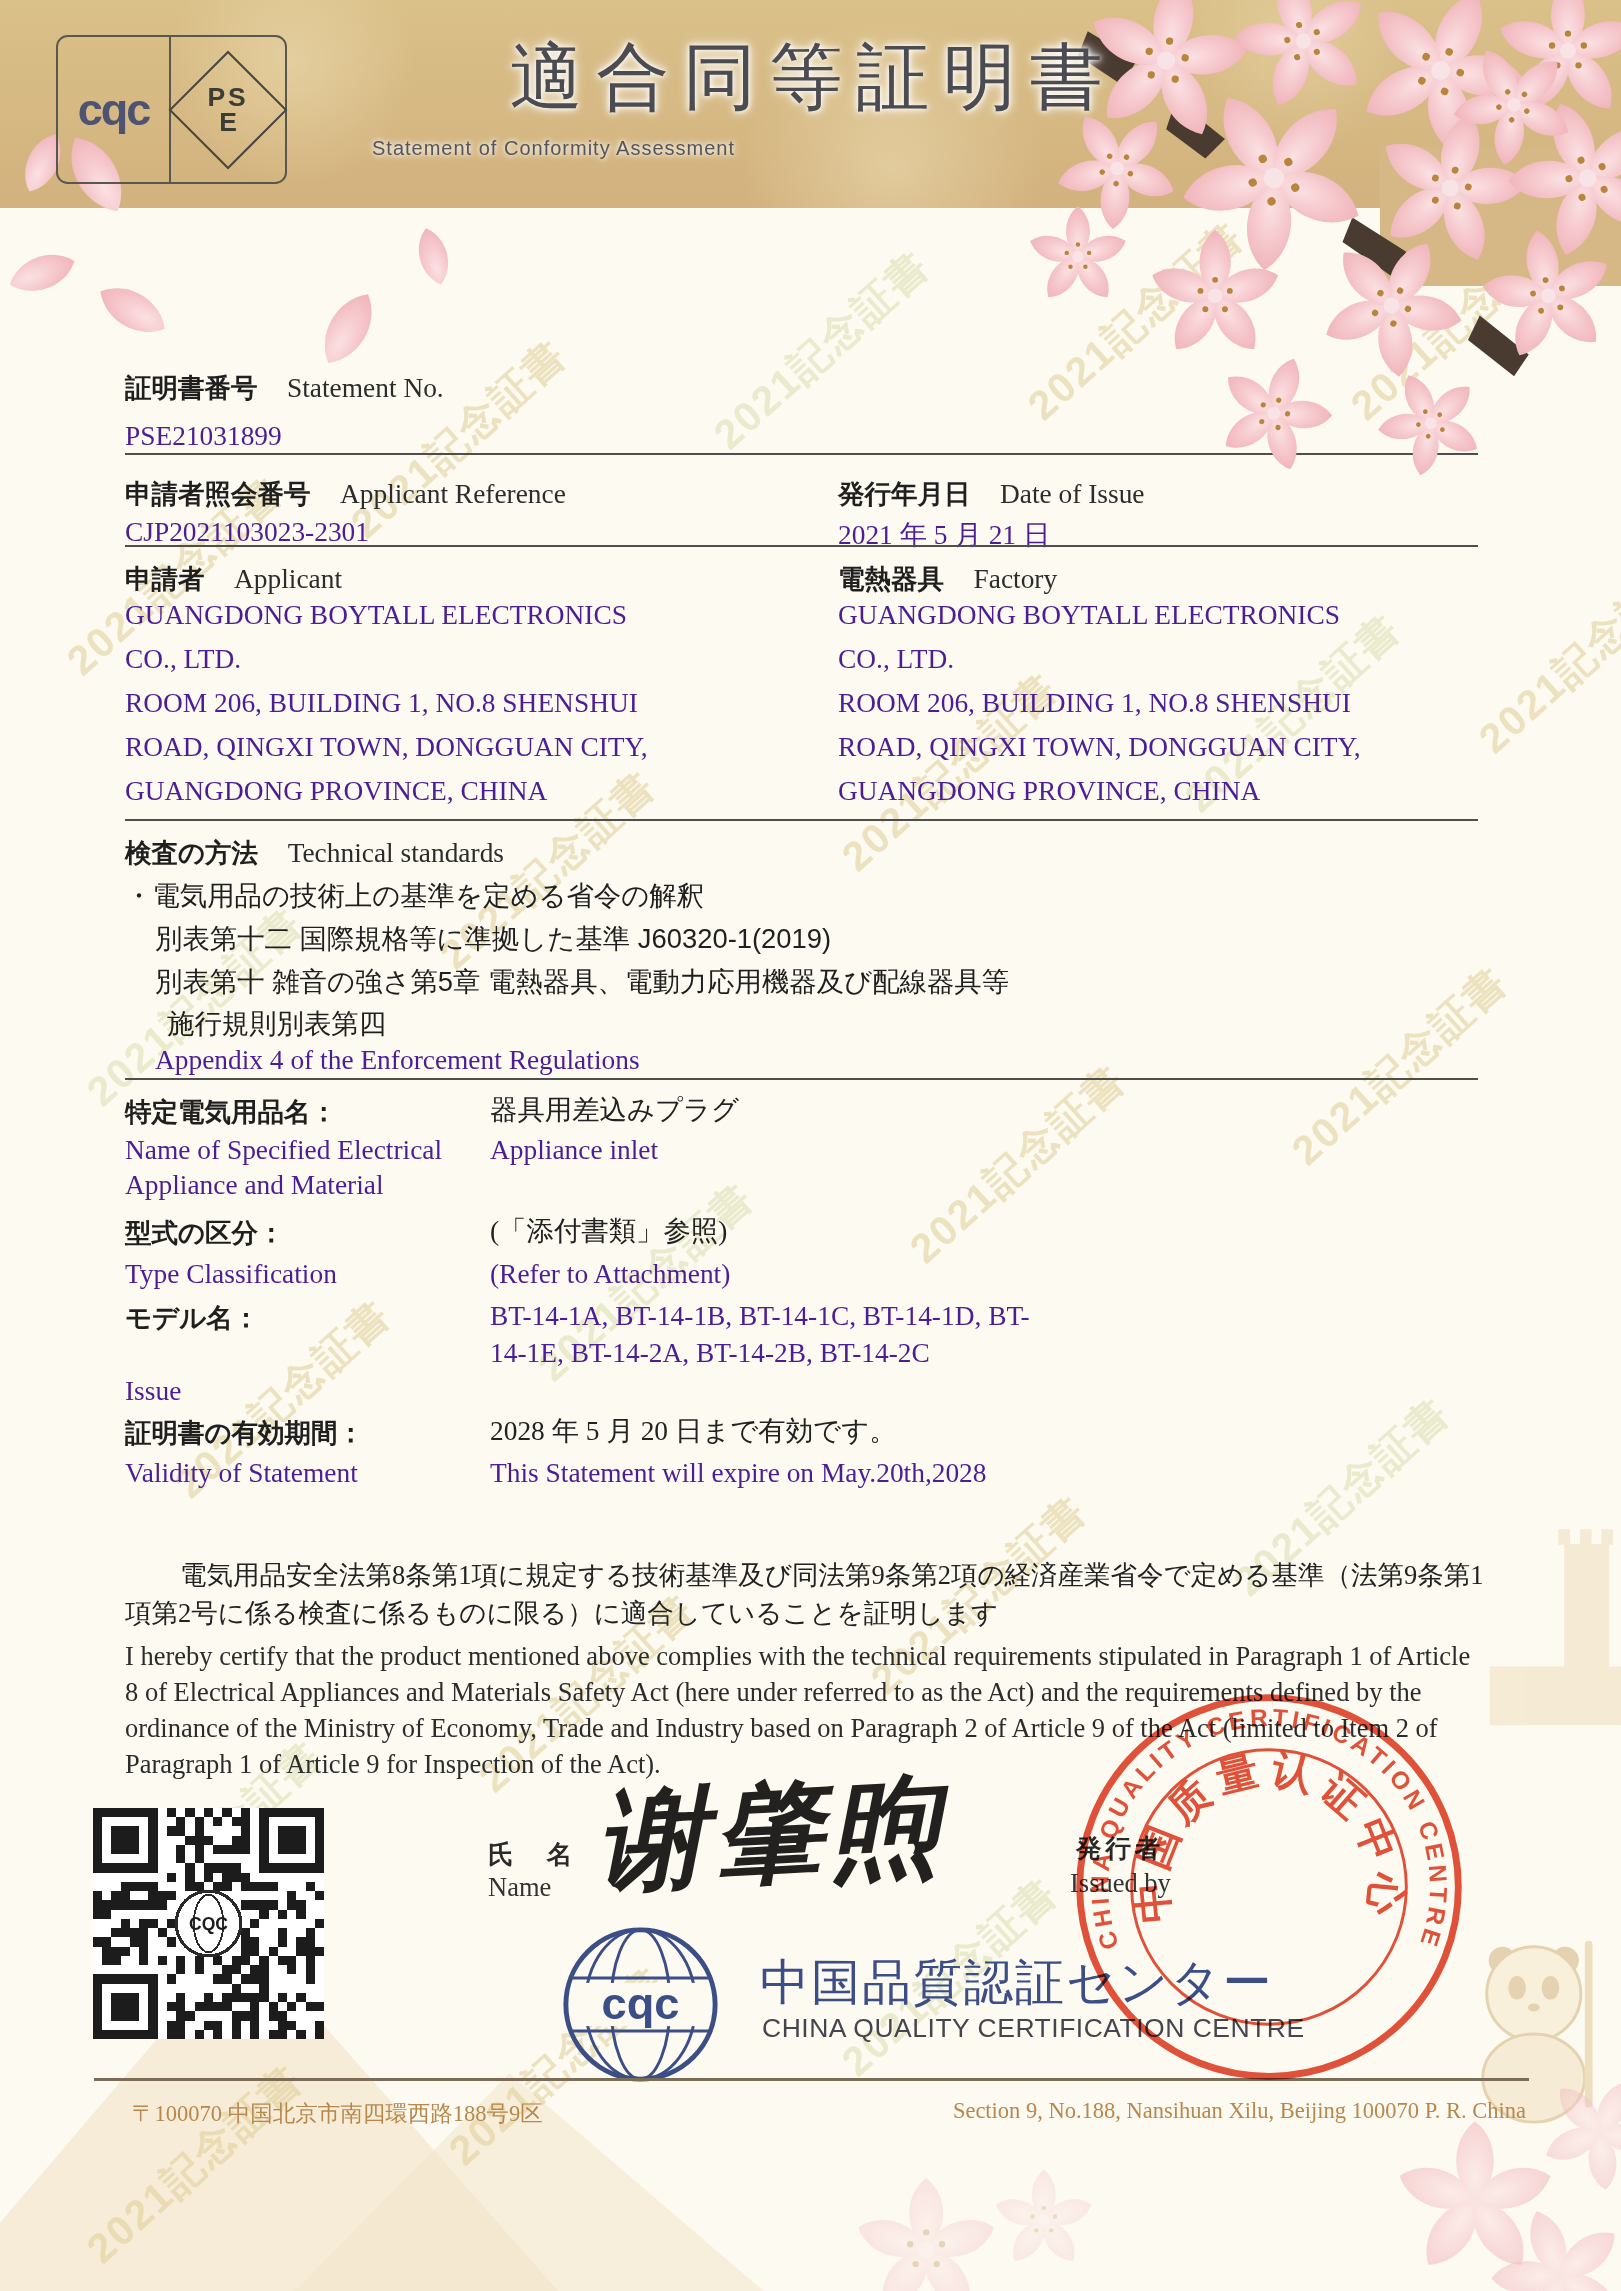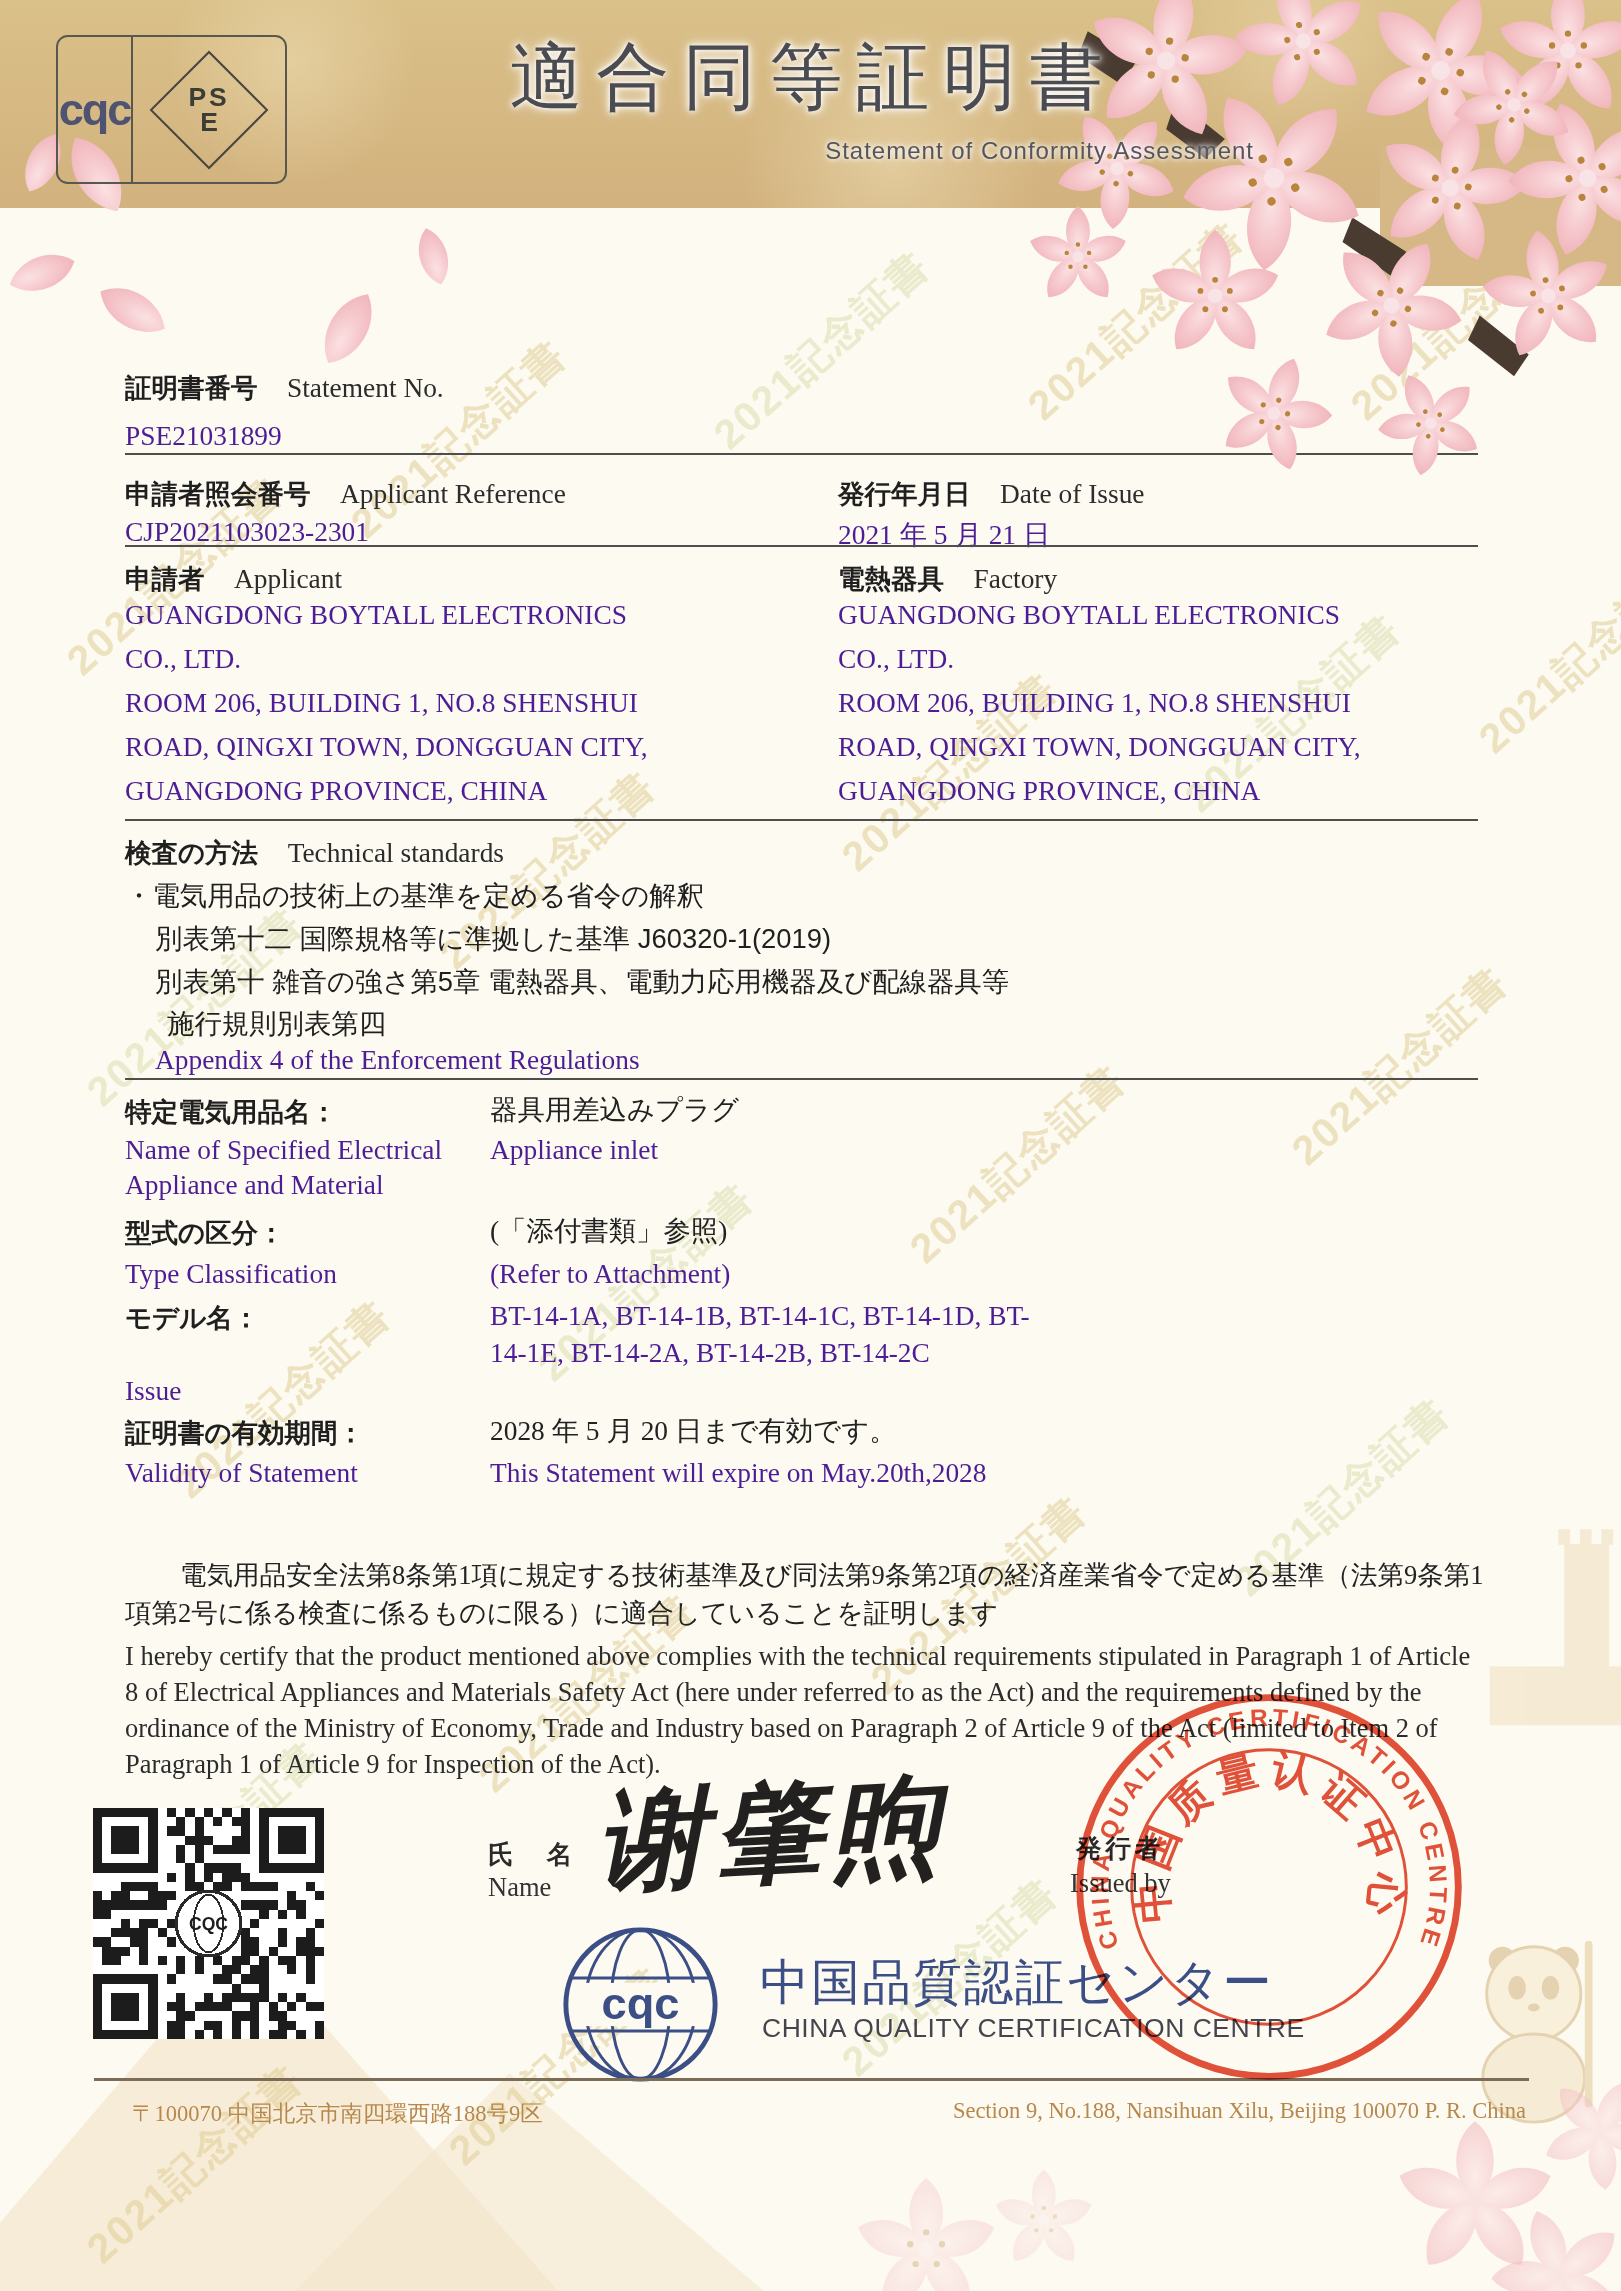--- a/index.html
+++ b/index.html
@@ -13,30 +13,30 @@
     background:
       radial-gradient(circle 176px at 18% 30%, rgba(238,221,178,.55), rgba(238,221,178,0) 70%),
       radial-gradient(circle 216px at 55% 80%, rgba(240,225,185,.5), rgba(240,225,185,0) 70%),
       radial-gradient(circle 157px at 80% 20%, rgba(236,219,175,.45), rgba(236,219,175,0) 70%),
       linear-gradient(180deg,#dac089,#d2b27e);}
   .goldpatch{position:absolute;left:1380px;top:147px;width:241px;height:139px;background:#d6b886;z-index:2;}
   .logo-box{position:absolute;left:56px;top:35px;width:227px;height:145px;border:2.9px solid #59584f;
     border-radius:11.8px;display:flex;z-index:5;}
   .logo-cqc{flex:1;display:flex;align-items:center;justify-content:center;
     font:bold 45px "Liberation Sans",sans-serif;color:#4d5370;letter-spacing:-2px;}
-  .logo-pse{width:114px;border-left:2.9px solid #59584f;position:relative;padding-left:38px;}
+  .logo-pse{width:114px;border-left:2.9px solid #59584f;position:relative;}
   .diamond{position:absolute;left:50%;top:50%;width:80px;height:80px;border:2.9px solid #47463f;
     transform:translate(-50%,-50%) rotate(45deg);}
   .pse-txt{position:absolute;left:50%;top:50%;transform:translate(-50%,-50%);text-align:center;
     font:bold 26.5px "Liberation Sans",sans-serif;color:#3d3d38;line-height:25.5px;}
   .title{position:absolute;left:372px;top:29px;width:882px;text-align:center;z-index:5;
     font-size:73px;letter-spacing:13.7px;color:#4b4b52;
     text-shadow:0 0 4.9px #fff,0 0 8.8px rgba(255,255,255,.9),0 0 13.7px rgba(255,255,255,.7);}
-  .subtitle{position:absolute;left:372px;top:137px;width:882px;text-align:right;z-index:5;
-    font-family:"Liberation Sans","DejaVu Sans",sans-serif;font-size:24px;color:#55555c;letter-spacing:1px;
+  .subtitle{position:absolute;left:372px;top:137px;width:882px;text-align:left;z-index:5;
+    font-family:"Liberation Sans","DejaVu Sans",sans-serif;font-size:20px;color:#55555c;letter-spacing:1px;
     text-shadow:0 0 4.9px #fff,0 0 8.8px rgba(255,255,255,.9);}
   
   .content{position:absolute;inset:0;z-index:3;}
   .rule{position:absolute;left:125px;width:1353px;height:2px;background:#4e4e4c;}
   .jlabel{font-family:"Liberation Sans","DejaVu Sans",sans-serif;font-weight:700;font-size:26.5px;color:#1f1f1f;}
   .elabel{font-size:27.4px;color:#2c2c2c;margin-left:25.5px;}
   .val{font-size:27.4px;color:#4c1d95;}
   .jval{font-family:Liberation Serif, serif;font-weight:500;font-size:27.4px;color:#222;}
   .std{font-family:"Liberation Sans","DejaVu Sans",sans-serif;font-weight:500;font-size:27.4px;color:#1f1f1f;}
   .decl{position:absolute;left:125px;top:1556px;width:1360px;}

